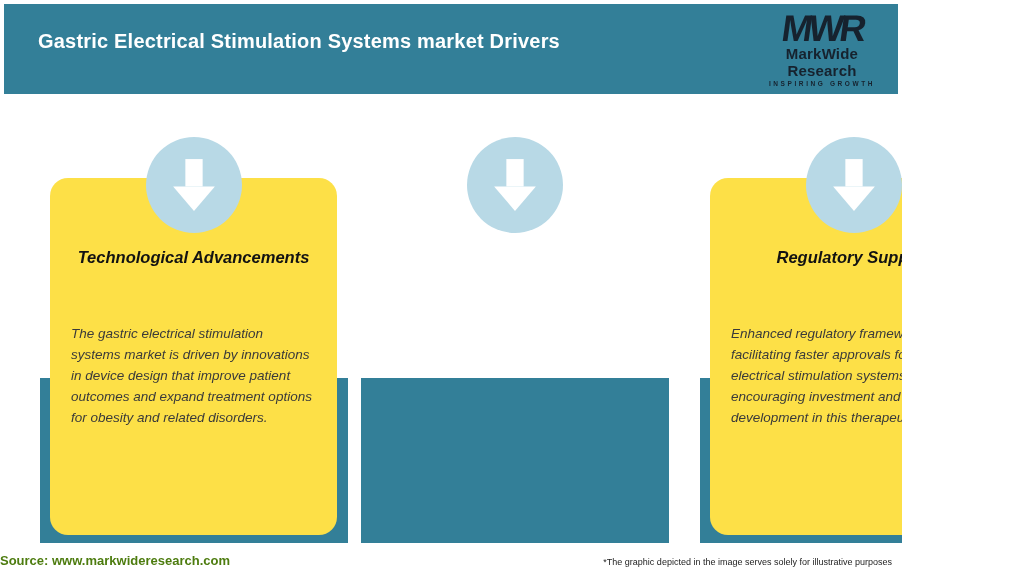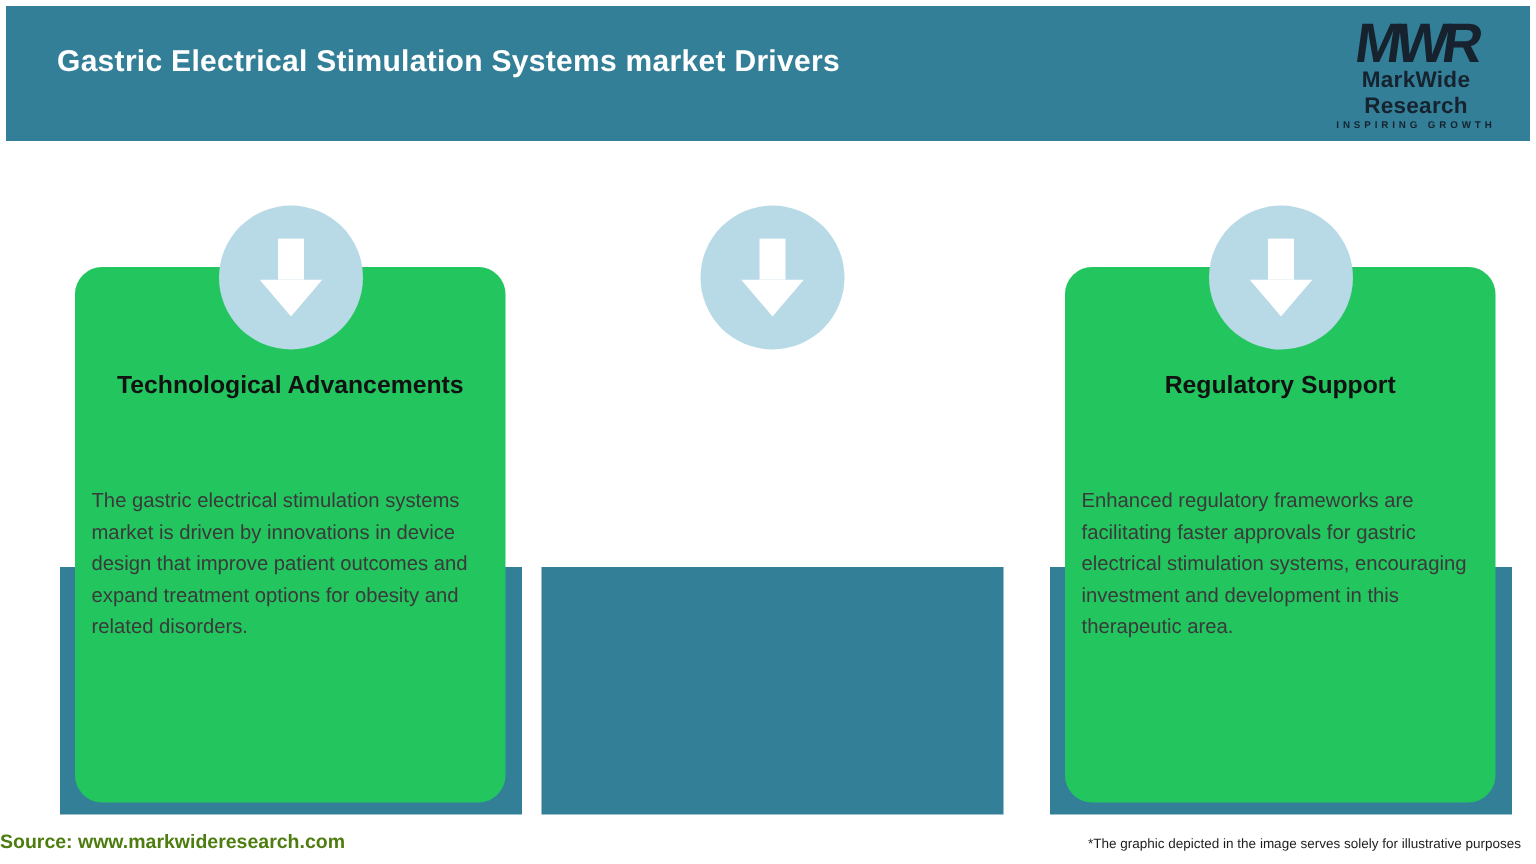--- a/index.html
+++ b/index.html
@@ -1,21 +1,21 @@
 <!DOCTYPE html>
 <html><head>
 <meta charset="utf-8">
 <style>
   * { margin: 0; padding: 0; box-sizing: border-box; }
   html, body { background: #ffffff; }
   body { font-family: "Liberation Sans", sans-serif; }
 
   .canvas {
     position: relative;
-    width: 1024px;
+    width: 902px;
     height: 576px;
     background: #ffffff;
     overflow: hidden;
   }
 
   
   .header {
     position: absolute;
     left: 4px; right: 4px; top: 4px;
     height: 90px;
@@ -73,23 +73,24 @@
     left: 0; right: 0;
     top: 241px; bottom: 0;
     background: #337f98;
     z-index: 1;
   }
   .card {
     position: absolute;
     left: 10px; right: 11px;
     top: 41px;
     height: 357px;
-    background: #22c55e;
+    background: #fde047;
     border-radius: 18px;
     z-index: 2;
+    font-style: italic;
   }
   .icon-circle {
     position: absolute;
     left: 50%;
     top: 0;
     transform: translateX(-50%);
     width: 96px; height: 96px;
     border-radius: 50%;
     background: #b8d9e6;
     z-index: 3;
@@ -101,21 +102,21 @@
 
   .card-title {
     margin-top: 70px;
     text-align: center;
     font-size: 16.5px;
     font-weight: bold;
     color: #121212;
   }
   .card-desc {
     margin-top: 56px;
-    padding: 0 11px;
+    padding: 0 21px;
     font-size: 13.5px;
     line-height: 21px;
     color: #3a3a3a;
   }
 
   
   .source-line {
     position: absolute;
     left: 0; right: 0;
     top: 553px;

